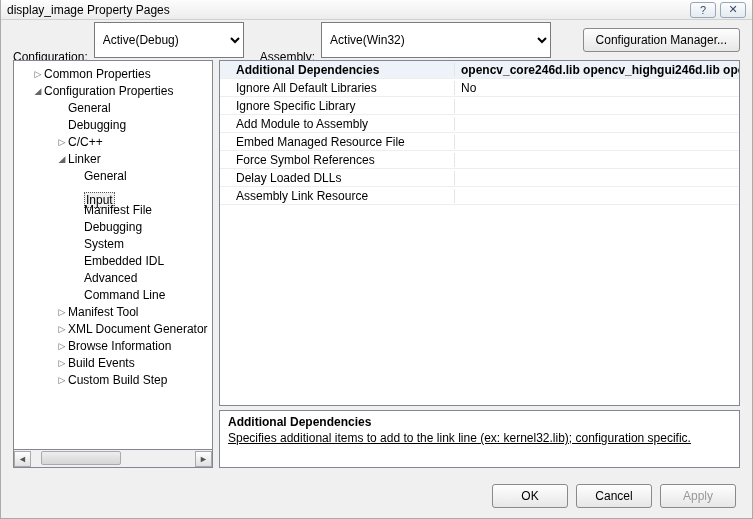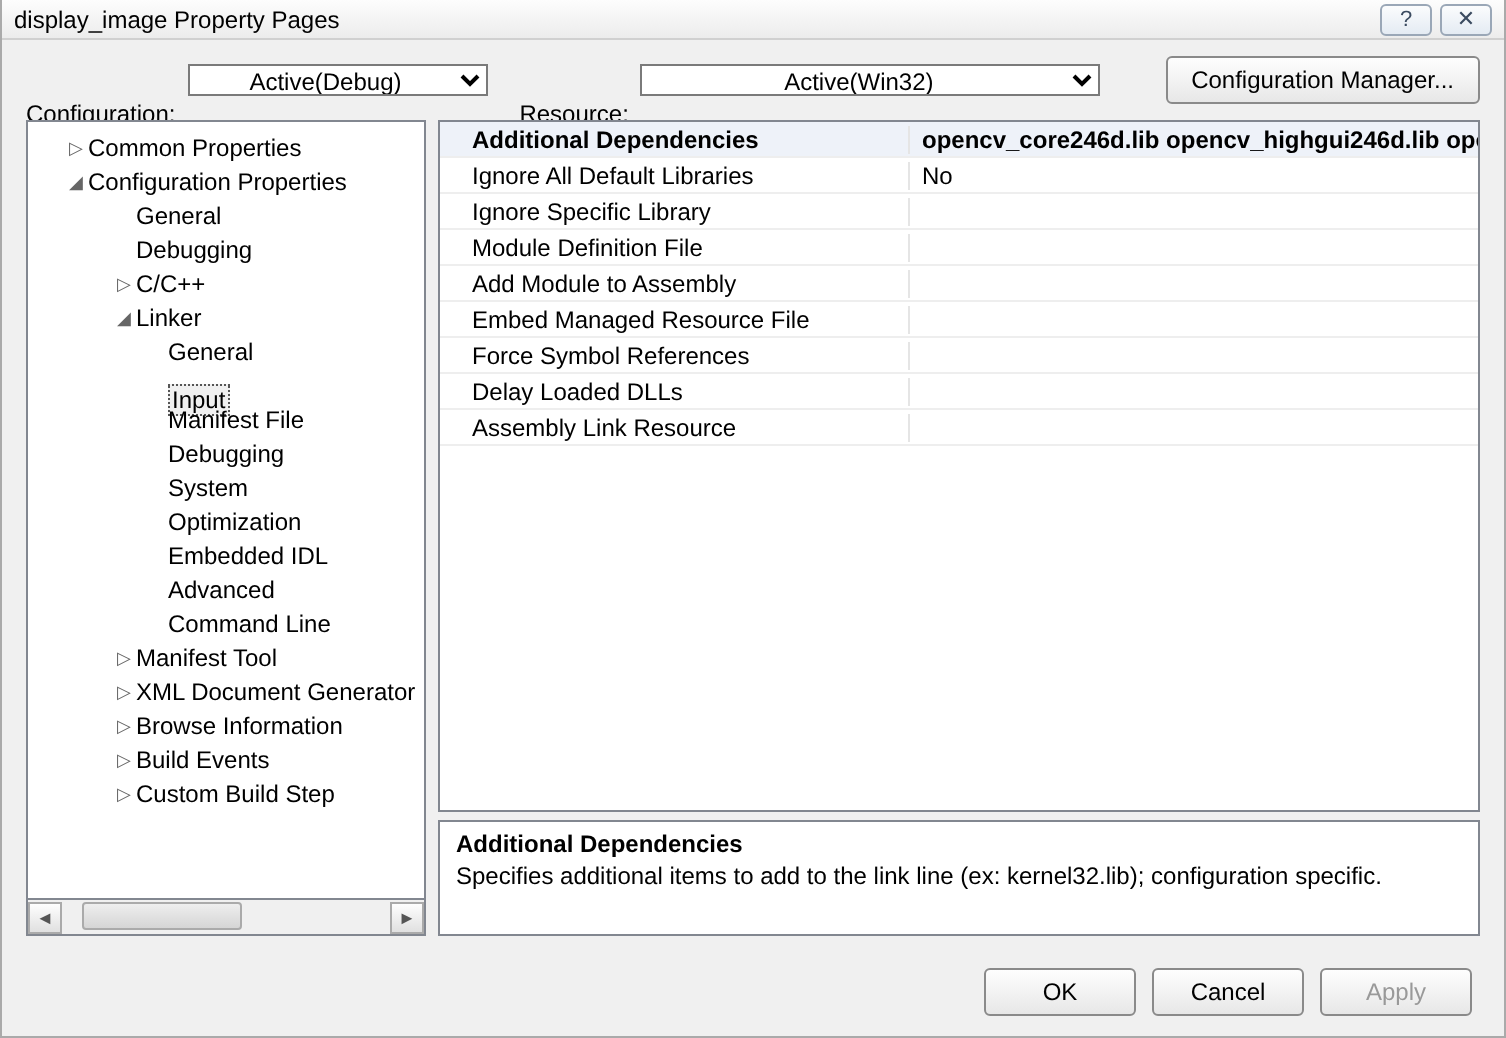--- a/index.html
+++ b/index.html
@@ -44,26 +44,25 @@
   }
   .configbar {
     height: 40px;
     display:flex;
     align-items:center;
     padding: 0 12px;
     gap: 6px;
   }
   .lbl { white-space: nowrap; margin-top: 34px; }
   select {
-    height: 16px;
+    height: 36px;
     border: 1px solid #7a7a7a;
     background:#fff;
     font: inherit;
     padding: 0 4px;
-    text-align: center;
   }
   .sel-config { width: 150px; }
   .sel-platform { width: 230px; }
   .btn {
     height: 24px;
     border: 1px solid #8a8a8a;
     background: linear-gradient(#fefefe,#e7e7e7);
     padding: 0 12px;
     font: inherit;
     cursor: pointer;
@@ -160,21 +159,21 @@
   }
   .grid-row.hl .gcell-name, .grid-row.hl .gcell-val { font-weight:bold; }
   .desc {
     border:1px solid #828790;
     background:#fff;
     margin-top:4px;
     padding:4px 8px 6px 8px;
     height:58px;
   }
   .desc-title { font-weight:bold; }
-  .desc-text { margin-top:2px; }
+  .desc-text { margin-top:2px;text-decoration:underline; }
   .footer {
     height:44px;
     display:flex;
     justify-content:flex-end;
     align-items:center;
     gap:8px;
     padding: 0 16px;
   }
   .btn.wide { width:76px; }
 </style>
@@ -193,21 +192,21 @@
           <span>✕</span>
         </div>
     </div>
   </div>
 
   <div class="configbar">
     <span class="lbl">Configuration:</span>
     <select class="sel-config">
       <option>Active(Debug)</option>
     </select>
-    <span class="lbl" style="margin-left:10px">Resource:</span>
+    <span class="lbl" style="margin-left:10px">Assembly:</span>
     <select class="sel-platform">
       <option>Active(Win32)</option>
     </select>
     <div style="flex:1"></div>
     <button class="btn">Configuration Manager...</button>
   </div>
 
   <div class="body">
 
     <div class="tree-wrap">
@@ -251,24 +250,20 @@
           <div class="tree-item indent3">
             <span class="twist"></span>
             <span class="label">Debugging</span>
           </div>
           <div class="tree-item indent3">
             <span class="twist"></span>
             <span class="label">System</span>
           </div>
           <div class="tree-item indent3">
             <span class="twist"></span>
-            <span class="label">Optimization</span>
-          </div>
-          <div class="tree-item indent3">
-            <span class="twist"></span>
             <span class="label">Embedded IDL</span>
           </div>
           <div class="tree-item indent3">
             <span class="twist"></span>
             <span class="label">Advanced</span>
           </div>
           <div class="tree-item indent3">
             <span class="twist"></span>
             <span class="label">Command Line</span>
           </div>
@@ -311,24 +306,20 @@
           <div class="grid-row hl">
             <div class="gcell-name">Additional Dependencies</div>
             <div class="gcell-val">opencv_core246d.lib opencv_highgui246d.lib opencv_</div>
           </div>
           <div class="grid-row">
             <div class="gcell-name">Ignore All Default Libraries</div>
             <div class="gcell-val">No</div>
           </div>
           <div class="grid-row">
             <div class="gcell-name">Ignore Specific Library</div>
-            <div class="gcell-val"></div>
-          </div>
-          <div class="grid-row">
-            <div class="gcell-name">Module Definition File</div>
             <div class="gcell-val"></div>
           </div>
           <div class="grid-row">
             <div class="gcell-name">Add Module to Assembly</div>
             <div class="gcell-val"></div>
           </div>
           <div class="grid-row">
             <div class="gcell-name">Embed Managed Resource File</div>
             <div class="gcell-val"></div>
           </div>

